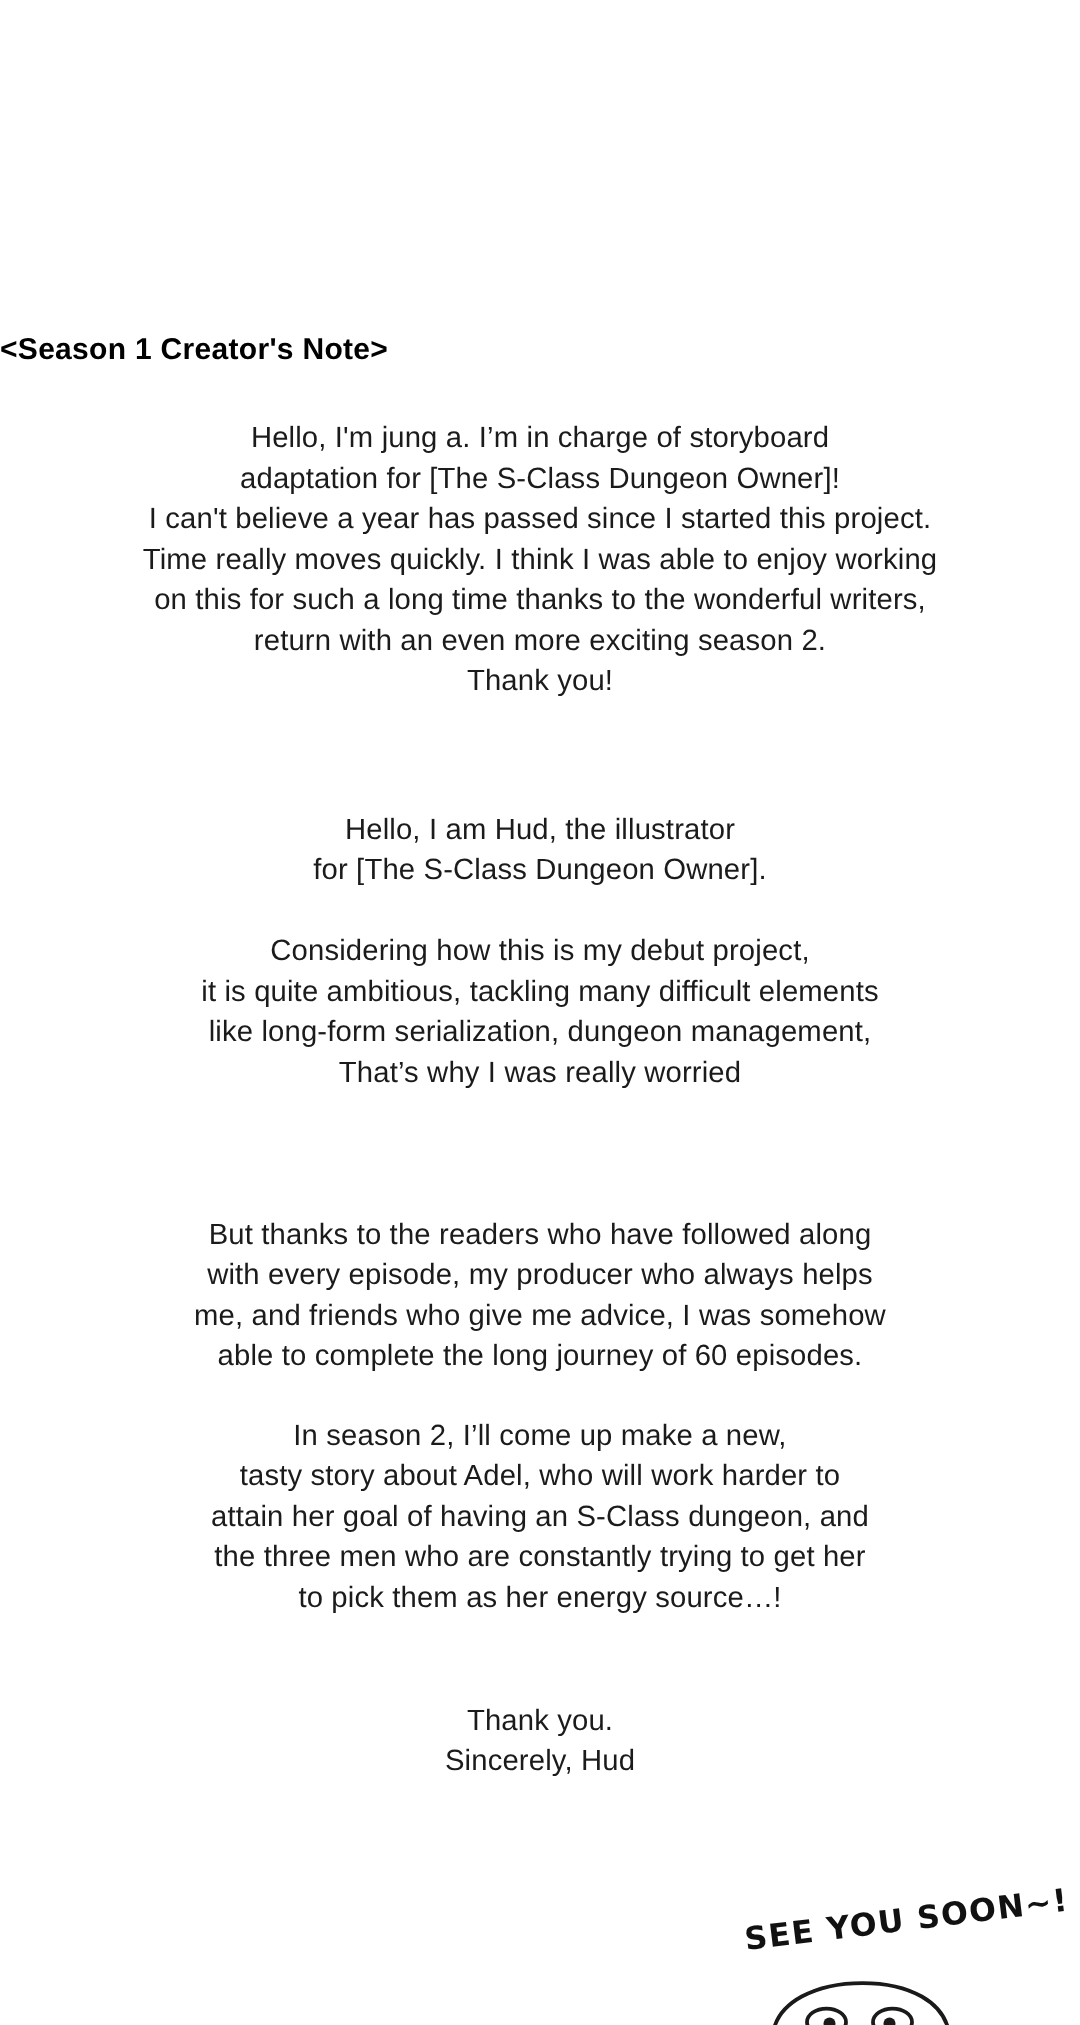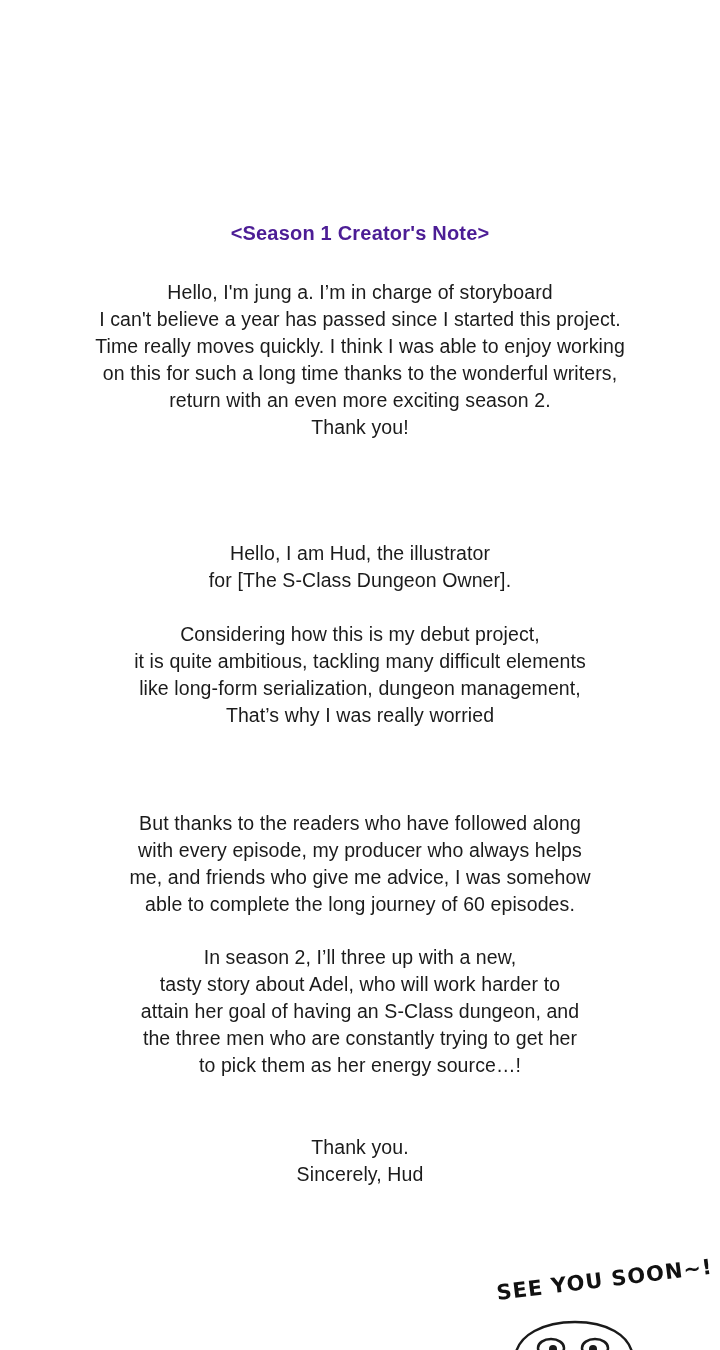--- a/index.html
+++ b/index.html
@@ -18,25 +18,24 @@
   .page {
     position: absolute;
     inset: 0;
     background: #ffffff;
   }
   .note-title {
     position: absolute;
     top: 222px;
     left: 0;
     width: 720px;
-    text-align: center;
     font-size: 20px;
     font-weight: bold;
     letter-spacing: 0.2px;
-    color: #4c1d95;
+    color: #000000;
   }
   .block {
     position: absolute;
     left: 0;
     width: 720px;
     text-align: center;
     font-size: 19.5px;
     line-height: 27px;
     color: #1b1b1b;
     letter-spacing: 0.1px;
@@ -84,20 +83,21 @@
 </style>
 </head>
 <body>
 
 <div class="page">
 
   <div class="note-title">&lt;Season 1 Creator's Note&gt;</div>
 
   <div class="block b1">
     <span class="line">Hello, I'm jung a. I’m in charge of storyboard</span>
+    <span class="line">adaptation for [The S-Class Dungeon Owner]!</span>
     <span class="line">I can't believe a year has passed since I started this project.</span>
     <span class="line">Time really moves quickly. I think I was able to enjoy working</span>
     <span class="line">on this for such a long time thanks to the wonderful writers,</span>
     <span class="line">return with an even more exciting season 2.</span>
     <span class="line">Thank you!</span>
   </div>
 
   <div class="block b2">
     <span class="line">Hello, I am Hud, the illustrator</span>
     <span class="line">for [The S-Class Dungeon Owner].</span>
@@ -111,21 +111,21 @@
   </div>
 
   <div class="block b4">
     <span class="line">But thanks to the readers who have followed along</span>
     <span class="line">with every episode, my producer who always helps</span>
     <span class="line">me, and friends who give me advice, I was somehow</span>
     <span class="line">able to complete the long journey of 60 episodes.</span>
   </div>
 
   <div class="block b5">
-    <span class="line">In season 2, I’ll three up with a new,</span>
+    <span class="line">In season 2, I’ll come up make a new,</span>
     <span class="line">tasty story about Adel, who will work harder to</span>
     <span class="line">attain her goal of having an S-Class dungeon, and</span>
     <span class="line">the three men who are constantly trying to get her</span>
     <span class="line">to pick them as her energy source…!</span>
   </div>
 
   <div class="block b6">
     <span class="line">Thank you.</span>
     <span class="line">Sincerely, Hud</span>
   </div>

